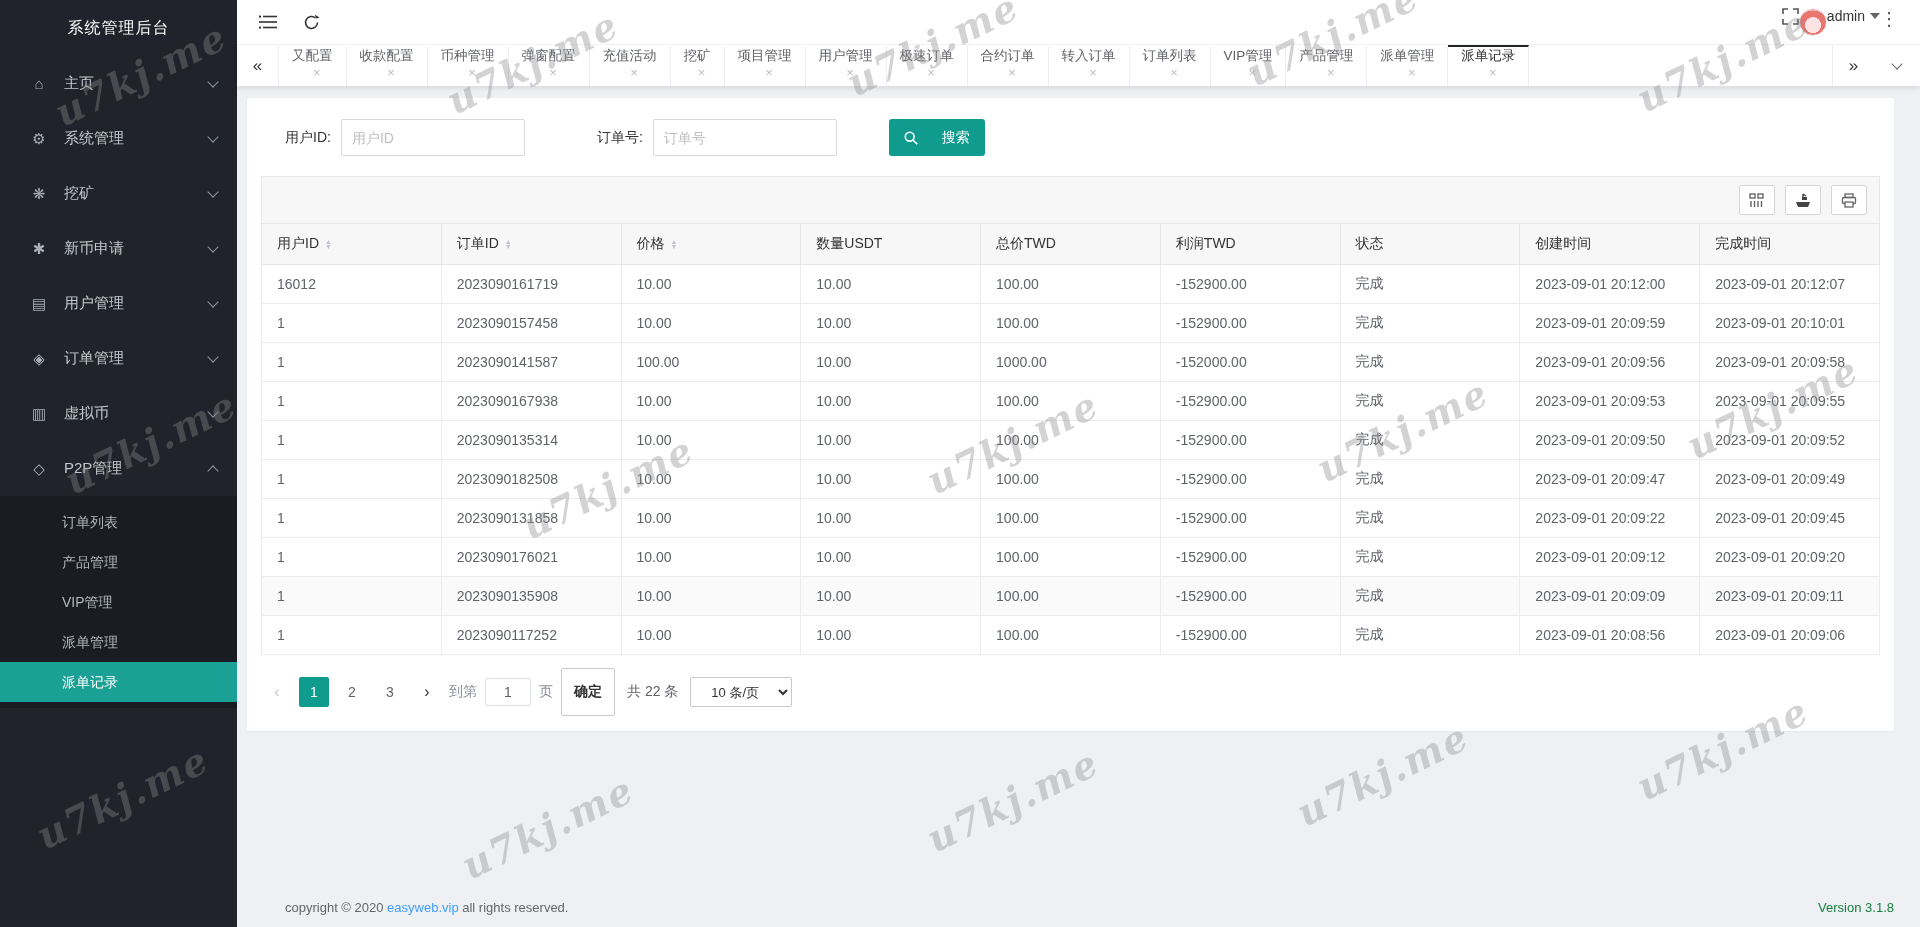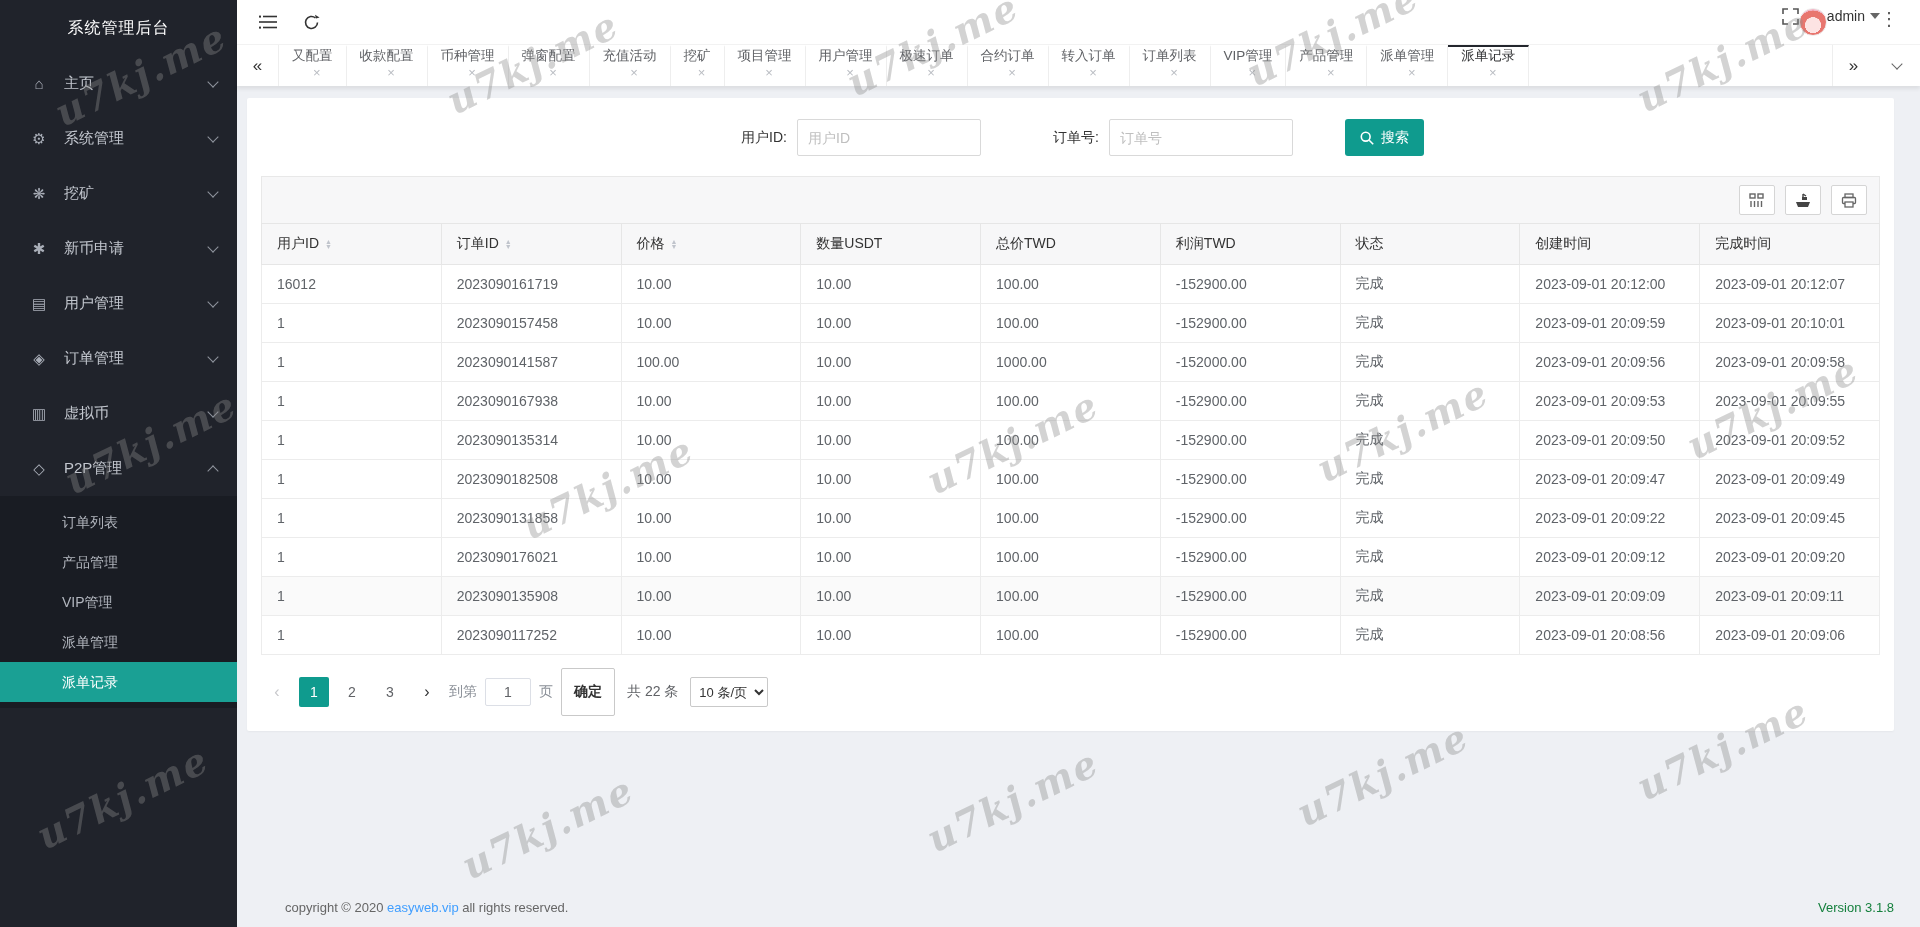--- a/index.html
+++ b/index.html
@@ -39,46 +39,46 @@
   .tabs-strip { display:flex; overflow:hidden; flex:1; }
   .tab { display:flex; align-items:center; padding:0 13px; font-size:13.5px; color:#606266; border-right:1px solid #eee; white-space:nowrap; cursor:pointer; border-top:2px solid transparent;flex-direction:column; }
   .tab .close { margin-left:9px; color:#b9bcc2; font-size:13px; }
   .tab.active { border-top:2px solid #23262d; color:#303133; }
   .tab-drop { width:46px; display:flex; align-items:center; justify-content:center; cursor:pointer; }
   .tab-drop .chev { border-color:#666; }
 
   .content { flex:1; display:flex; flex-direction:column; padding:12px 26px 0 10px; min-width:0; }
   .card { background:#fff; border-radius:2px; box-shadow:0 1px 2px rgba(0,0,0,.04); }
 
-  .search-row { display:flex; align-items:center; padding:21px 14px 20px 38px;justify-content:center; }
+  .search-row { display:flex; align-items:center; padding:21px 14px 20px 38px; }
   .search-label { font-size:14px; color:#333; margin-right:10px; }
   .search-input { width:184px; height:37px; border:1px solid #d9d9d9; border-radius:2px; padding:0 10px; font-size:14px; color:#333; outline:none; font-family:inherit; }
   .search-input::placeholder { color:#bfbfbf; }
   .group-gap { margin-left:72px; }
-  .search-btn { margin-left:52px; height:37px; background:var(--accent); color:#fff; border:none; border-radius:3px; padding:0 15px; font-size:14px; display:flex; align-items:center; gap:7px; cursor:pointer; font-family:Liberation Mono, monospace; }
+  .search-btn { margin-left:52px; height:37px; background:var(--accent); color:#fff; border:none; border-radius:3px; padding:0 15px; font-size:14px; display:flex; align-items:center; gap:24px; cursor:pointer; font-family:Liberation Mono, monospace; }
 
   .table-wrap { margin:0 14px; }
   .toolbar { background:#f7f7f8; border:1px solid #e8e8e8; border-bottom:none; padding:8px 12px; display:flex; justify-content:flex-end; gap:10px; }
   .tool-btn { width:36px; height:30px; background:#fff; border:1px solid #d5d5d5; border-radius:2px; display:flex; align-items:center; justify-content:center; color:#555; cursor:pointer; }
 
   table { width:100%; border-collapse:collapse; table-layout:fixed; }
   th { background:#f7f7f8; border:1px solid #e6e6e6; height:41px; font-weight:normal; text-align:left; padding:0 0 0 15px; color:#333; font-size:14px; }
   td { border:1px solid #ececec; height:39px; padding:0 0 0 15px; color:#5f6368; font-size:14px; background:#fff; }
   tr.hl td { background:#fafafa; }
   .sort { display:inline-flex; flex-direction:column; vertical-align:middle; margin-left:6px; line-height:5px; font-size:7px; color:#c0c4cc; }
 
   .pagination { display:flex; align-items:center; gap:8px; padding:13px 2px 15px 2px; font-size:14px; color:#606266; }
   .pg-arrow { width:28px; height:30px; display:flex; align-items:center; justify-content:center; font-size:16px; cursor:pointer; color:#303133; }
   .pg-arrow.disabled { color:#c8c9cc; cursor:default; }
   .pg-num { min-width:30px; height:30px; line-height:30px; text-align:center; cursor:pointer; color:#606266; border-radius:2px; padding:0 4px; }
   .pg-num.active { background:var(--accent); color:#fff; cursor:default; }
   .jump-input { width:46px; height:28px; border:1px solid #dcdfe6; border-radius:2px; text-align:center; color:#606266; font-size:14px; outline:none; font-family:inherit; }
   .confirm-btn { height:48px; border:1px solid #c9c9c9; background:#fff; border-radius:2px; padding:0 12px; font-size:14px; color:#333; font-weight:bold; cursor:pointer; font-family:inherit; }
   .pg-total { margin:0 4px; }
-  .size-select { height:30px; border:1px solid #c9c9c9; border-radius:2px; color:#333; font-size:13px; padding:0 4px; background:#fff; font-family:inherit; }
+  .size-select { height:30px; border:1px solid #c9c9c9; border-radius:2px; color:#333; font-size:13px; padding:0 16px; background:#fff; font-family:inherit; }
 
   .footer { margin-top:auto; display:flex; align-items:flex-end; justify-content:space-between; padding:0 0 12px 38px; color:#666; font-size:13px; }
   .footer a { color:#409eff; text-decoration:none; }
   .version { color:#15803d; }
 
   .watermark { position:absolute; font-family:"DejaVu Serif",serif; font-style:italic; font-weight:bold; font-size:38px; color:rgba(140,140,140,0.38); transform:rotate(-26deg); pointer-events:none; z-index:40; letter-spacing:2px; white-space:nowrap; }
 
   svg { display:block; }
 </style>
 </head>

